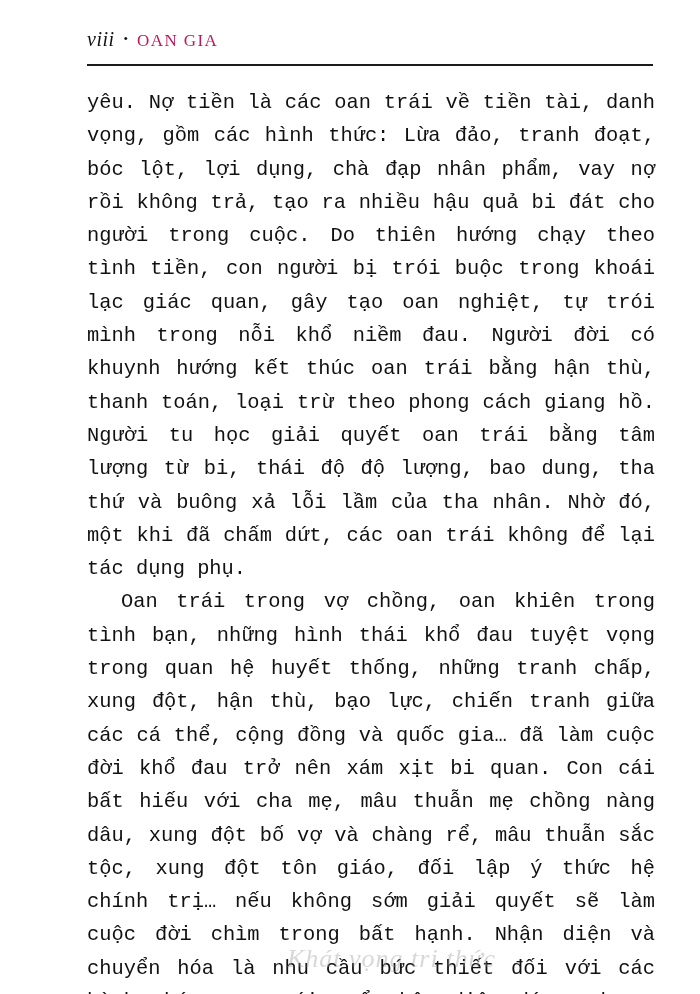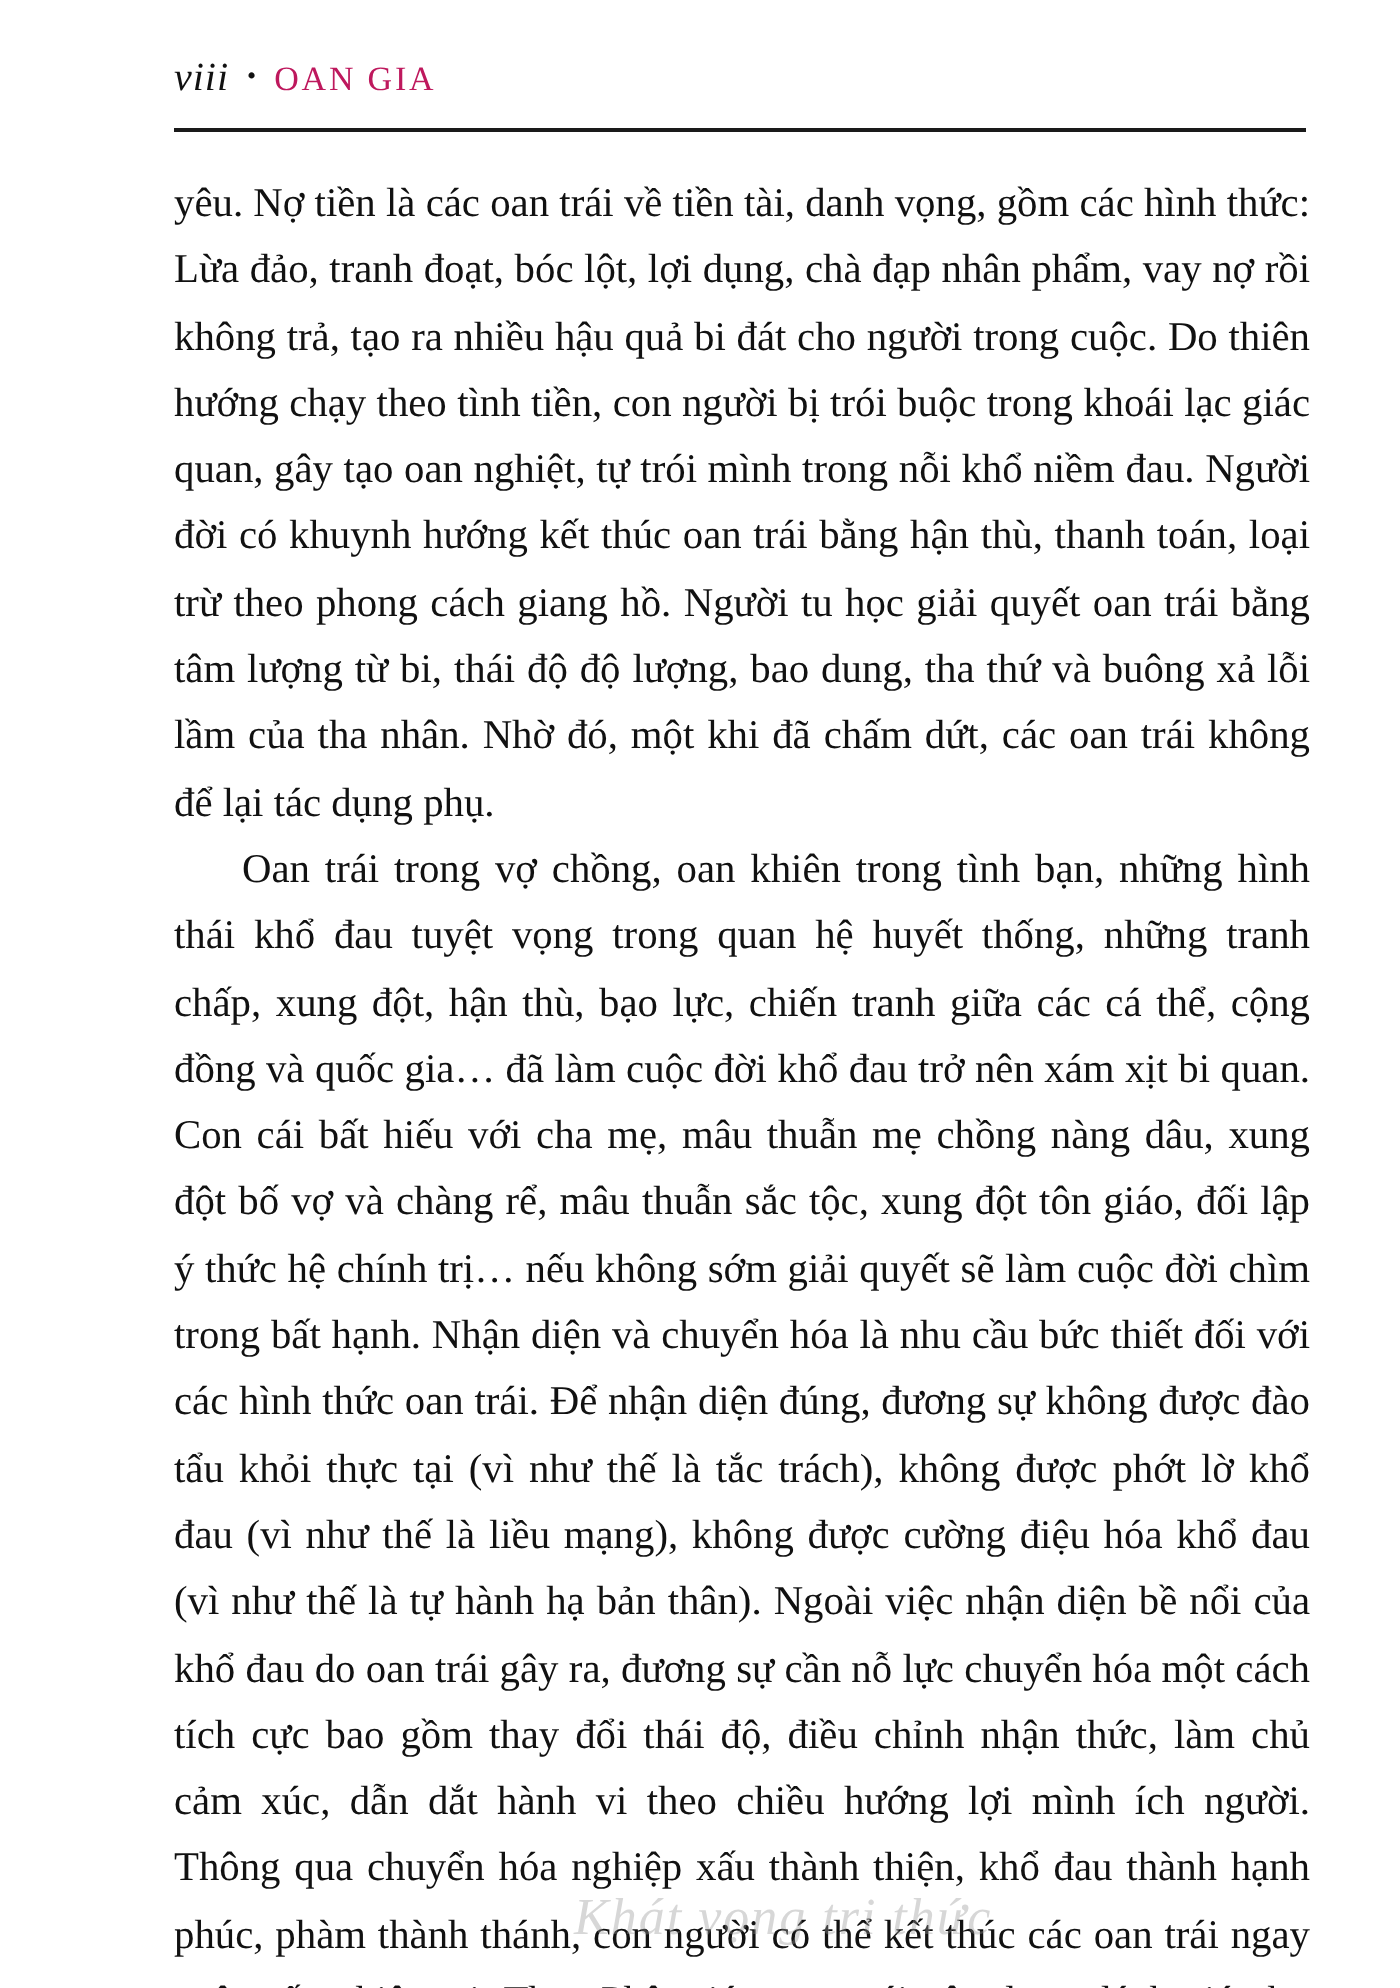--- a/index.html
+++ b/index.html
@@ -66,20 +66,21 @@
     width: 568px;
     font-size: 20.4px;
     line-height: 33.3px;
     text-align: justify;
     text-justify: inter-word;
     color: #111;
     -webkit-font-smoothing: antialiased;
   }
   .body-text p {
     margin: 0;
+    font-family: Liberation Mono, monospace;
   }
   .body-text p + p {
     margin-top: 0px;
   }
   .indent {
     text-indent: 34px;
   }
   .watermark {
     position: absolute;
     left: 0;

